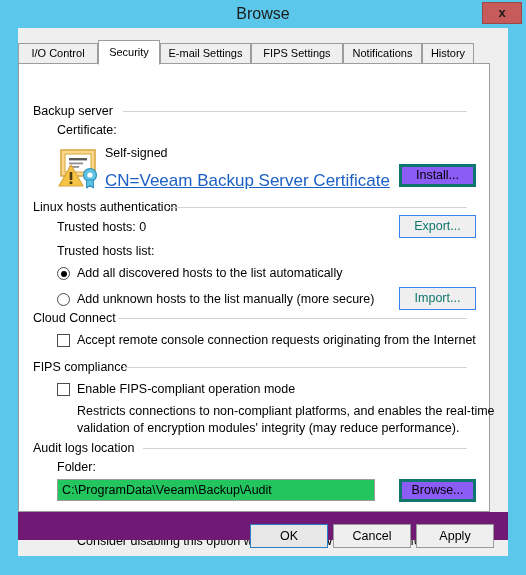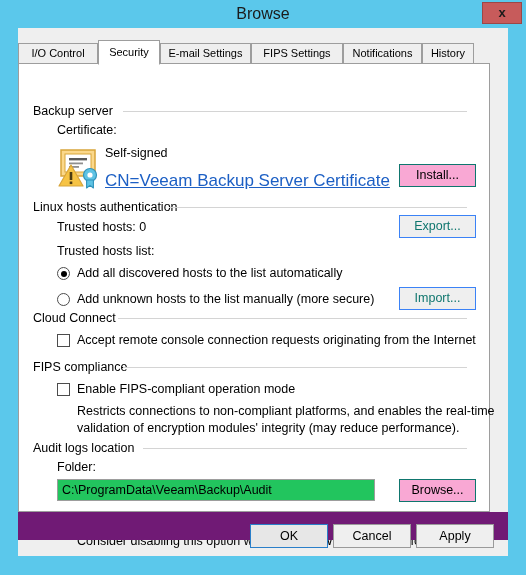--- a/index.html
+++ b/index.html
@@ -148,22 +148,22 @@
     text-decoration: underline;
     white-space: nowrap;
     cursor: pointer;
     font-family: "Liberation Sans", sans-serif;
   }
 
   
   .btn {
     position: absolute;
     box-sizing: border-box;
-    background: #f9a8d4;
-    border: 1px solid #0f766e;
+    background: #8b5cf6;
+    border: 3px solid #0f766e;
     font-size: 12.5px;
     color: #000;
     text-align: center;
     cursor: pointer;
     font-family: "Liberation Sans", sans-serif;
     padding: 0;
     line-height: 1;
     display: flex;
     align-items: center;
     justify-content: center;

